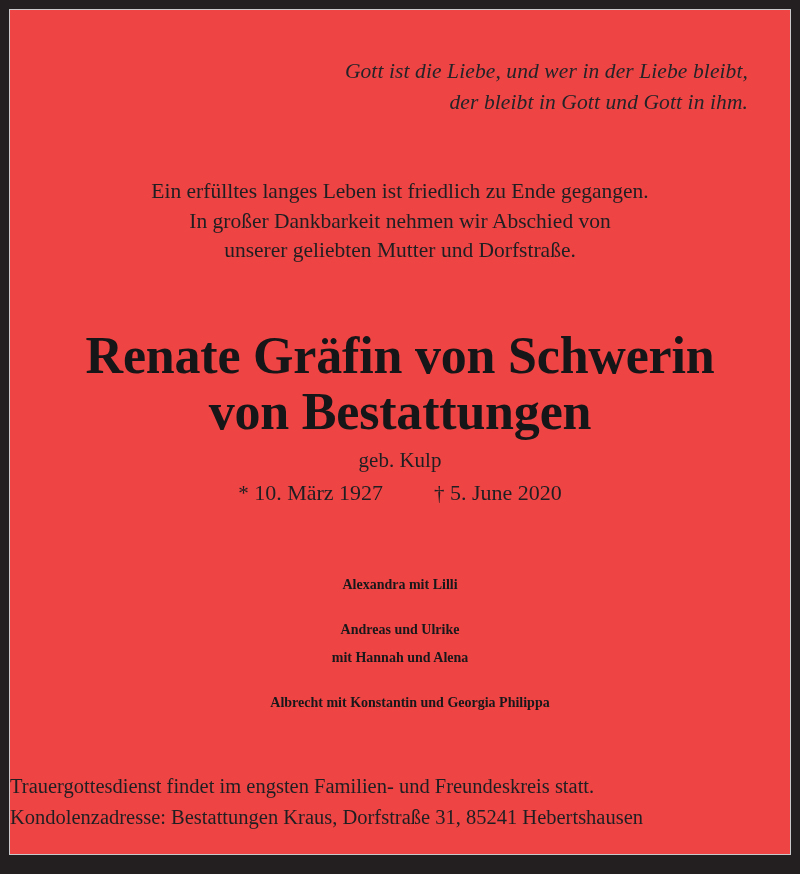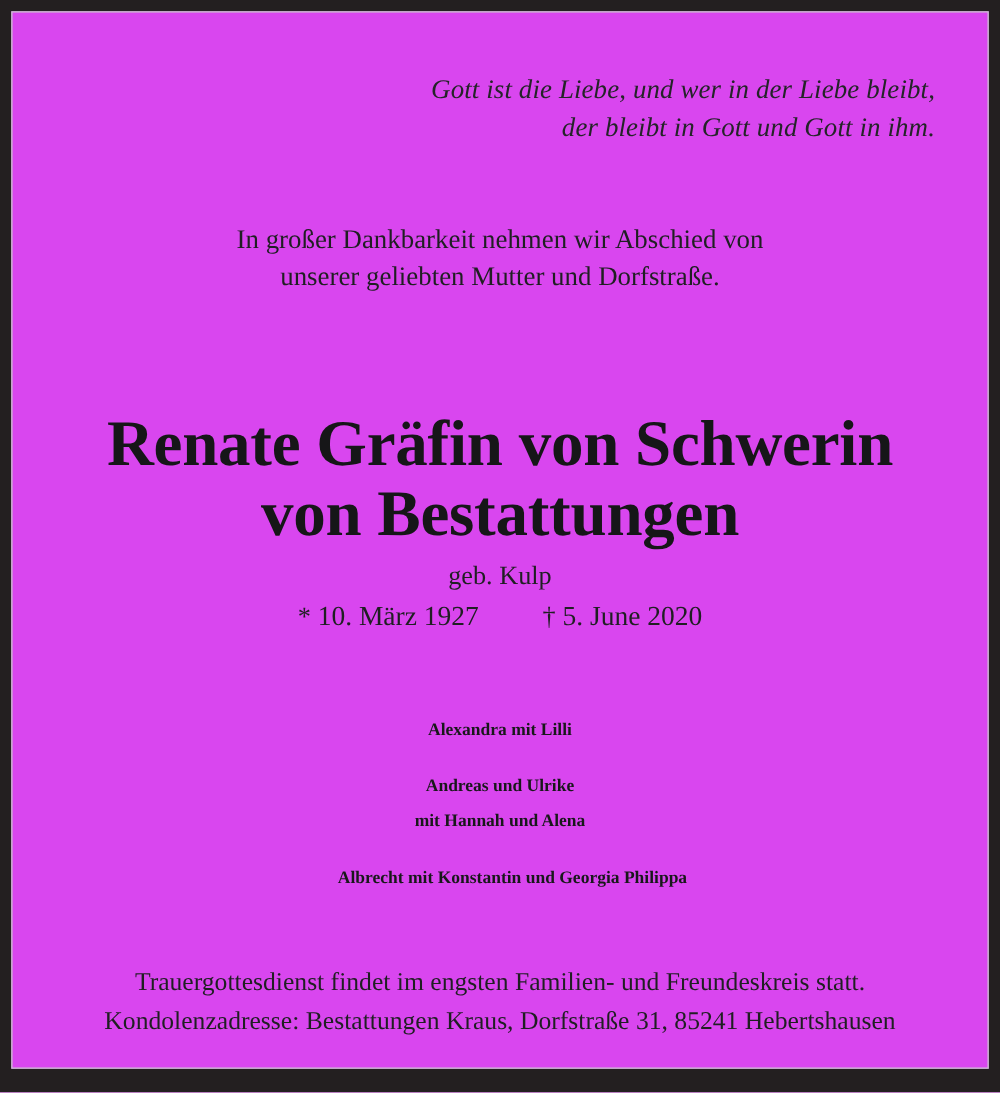--- a/index.html
+++ b/index.html
@@ -19,21 +19,21 @@
     width: 800px;
     height: 874px;
     background: #231f20;
     padding: 9px 9px 19px 9px;
   }
 
   .notice-card {
     box-sizing: border-box;
     width: 100%;
     height: 100%;
-    background: #d946ef;
+    background: #ef4444;
     border: 1px solid #c9c9cc;
     position: relative;
     color: #1b1b1d;
   }
 
   .epigraph {
     position: absolute;
     top: 46px;
     right: 42px;
     width: 520px;
@@ -105,39 +105,40 @@
     margin-bottom: 17px;
   }
   .family-group:last-child { margin-bottom: 0; padding-left: 20px; }
   .family-group .line { display: block; }
 
   .footer {
     position: absolute;
     top: 761px;
     left: 0;
     width: 100%;
-    text-align: center;
+    text-align: left;
     font-size: 20.5px;
     line-height: 31px;
     color: #1f1f22;
   }
   .footer .line { display: block; }
 </style>
 </head>
 <body>
 
 <div class="notice-frame">
   <div class="notice-card">
 
     <div class="epigraph">
       <span class="line">Gott ist die Liebe, und wer in der Liebe bleibt,</span>
       <span class="line">der bleibt in Gott und Gott in ihm.</span>
     </div>
 
     <div class="lead">
+      <span class="line">Ein erfülltes langes Leben ist friedlich zu Ende gegangen.</span>
       <span class="line">In großer Dankbarkeit nehmen wir Abschied von</span>
       <span class="line">unserer geliebten Mutter und Dorfstraße.</span>
     </div>
 
     <div class="name-block">
       <span class="name-line">Renate Gräfin von Schwerin</span>
       <span class="name-line">von Bestattungen</span>
       <span class="maiden-name">geb. Kulp</span>
       <span class="dates">
         <span class="sym">*</span>

